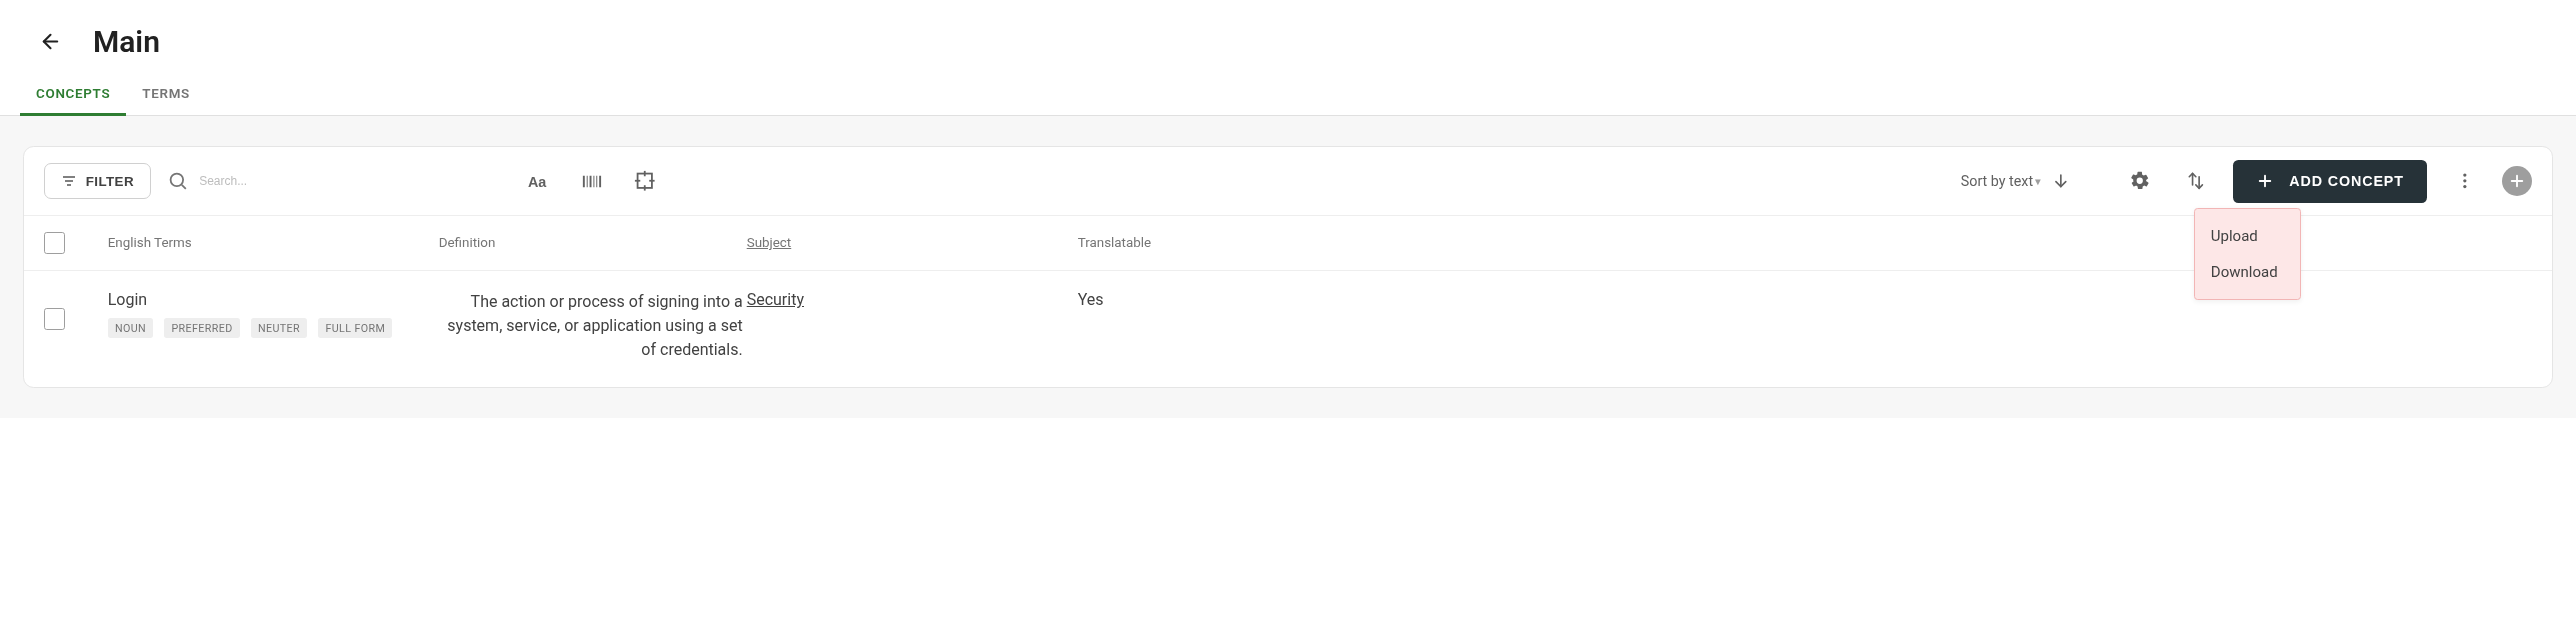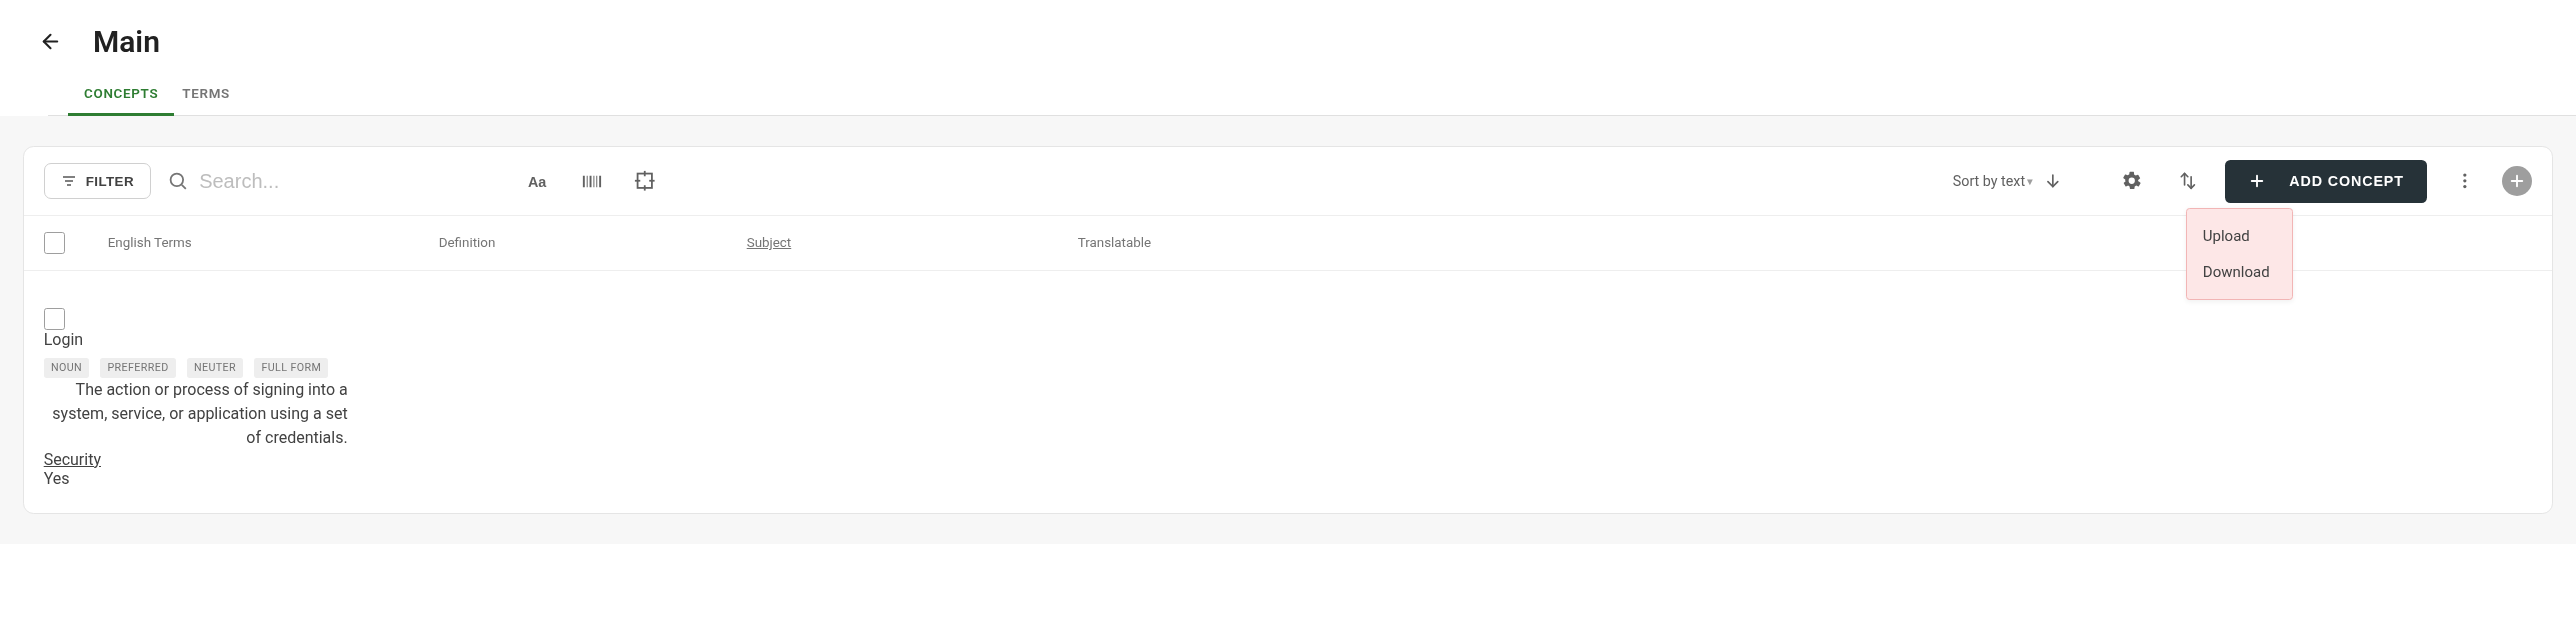--- a/index.html
+++ b/index.html
@@ -28,24 +28,23 @@
     }
     .page-title {
       font-size: 30px;
       font-weight: 600;
       color: #212121;
     }
 
     
     .tabs {
       display: flex;
-      gap: 24px;
+      gap: 32px;
       padding: 0 36px;
       border-bottom: 0.9px solid #e0e0e0;
-      margin-left: 48px;
     }
     .tab {
       padding: 12.5px 0 14.3px;
       font-size: 13.4px;
       font-weight: 600;
       letter-spacing: 0.7px;
       color: #757575;
       cursor: pointer;
       position: relative;
     }
@@ -100,21 +99,21 @@
     .search-wrap {
       display: flex;
       align-items: center;
       gap: 10.7px;
       flex: 0 0 auto;
     }
     .search-icon { color: #757575; }
     .search-input {
       border: none;
       outline: none;
-      font-size: 20px;
+      font-size: 12px;
       color: #ec4899;
       width: 268px;
     }
     .search-input::placeholder { color: #bdbdbd; }
 
     .tool-icon {
       width: 36px;
       height: 36px;
       display: inline-flex;
       align-items: center;
@@ -138,21 +137,21 @@
       display: flex;
       align-items: center;
       gap: 19.7px;
       margin-left: 27px;
       position: relative;
     }
 
     .add-btn {
       display: inline-flex;
       align-items: center;
-      gap: 23px;
+      gap: 15px;
       background: #263238;
       color: #fff;
       border: none;
       border-radius: 5.4px;
       padding: 12.5px 23px;
       font-size: 14.3px;
       font-weight: 600;
       letter-spacing: 0.9px;
       cursor: pointer;
     }
@@ -193,21 +192,20 @@
       display: inline-block;
       cursor: pointer;
     }
 
     .trow {
       display: flex;
       align-items: flex-start;
       padding: 19.7px 19.7px 25px;
       font-size: 16px;
       color: #424242;
-      flex-direction: column;
     }
     .trow .col-check { padding-top: 18px; }
 
     .term-name { font-size: 16px; margin-bottom: 9px; color:#424242; }
     .tags { display: flex; gap: 11px; flex-wrap: wrap; }
     .tag {
       background: #eeeeee;
       color: #757575;
       font-size: 10.7px;
       letter-spacing: 0.4px;

